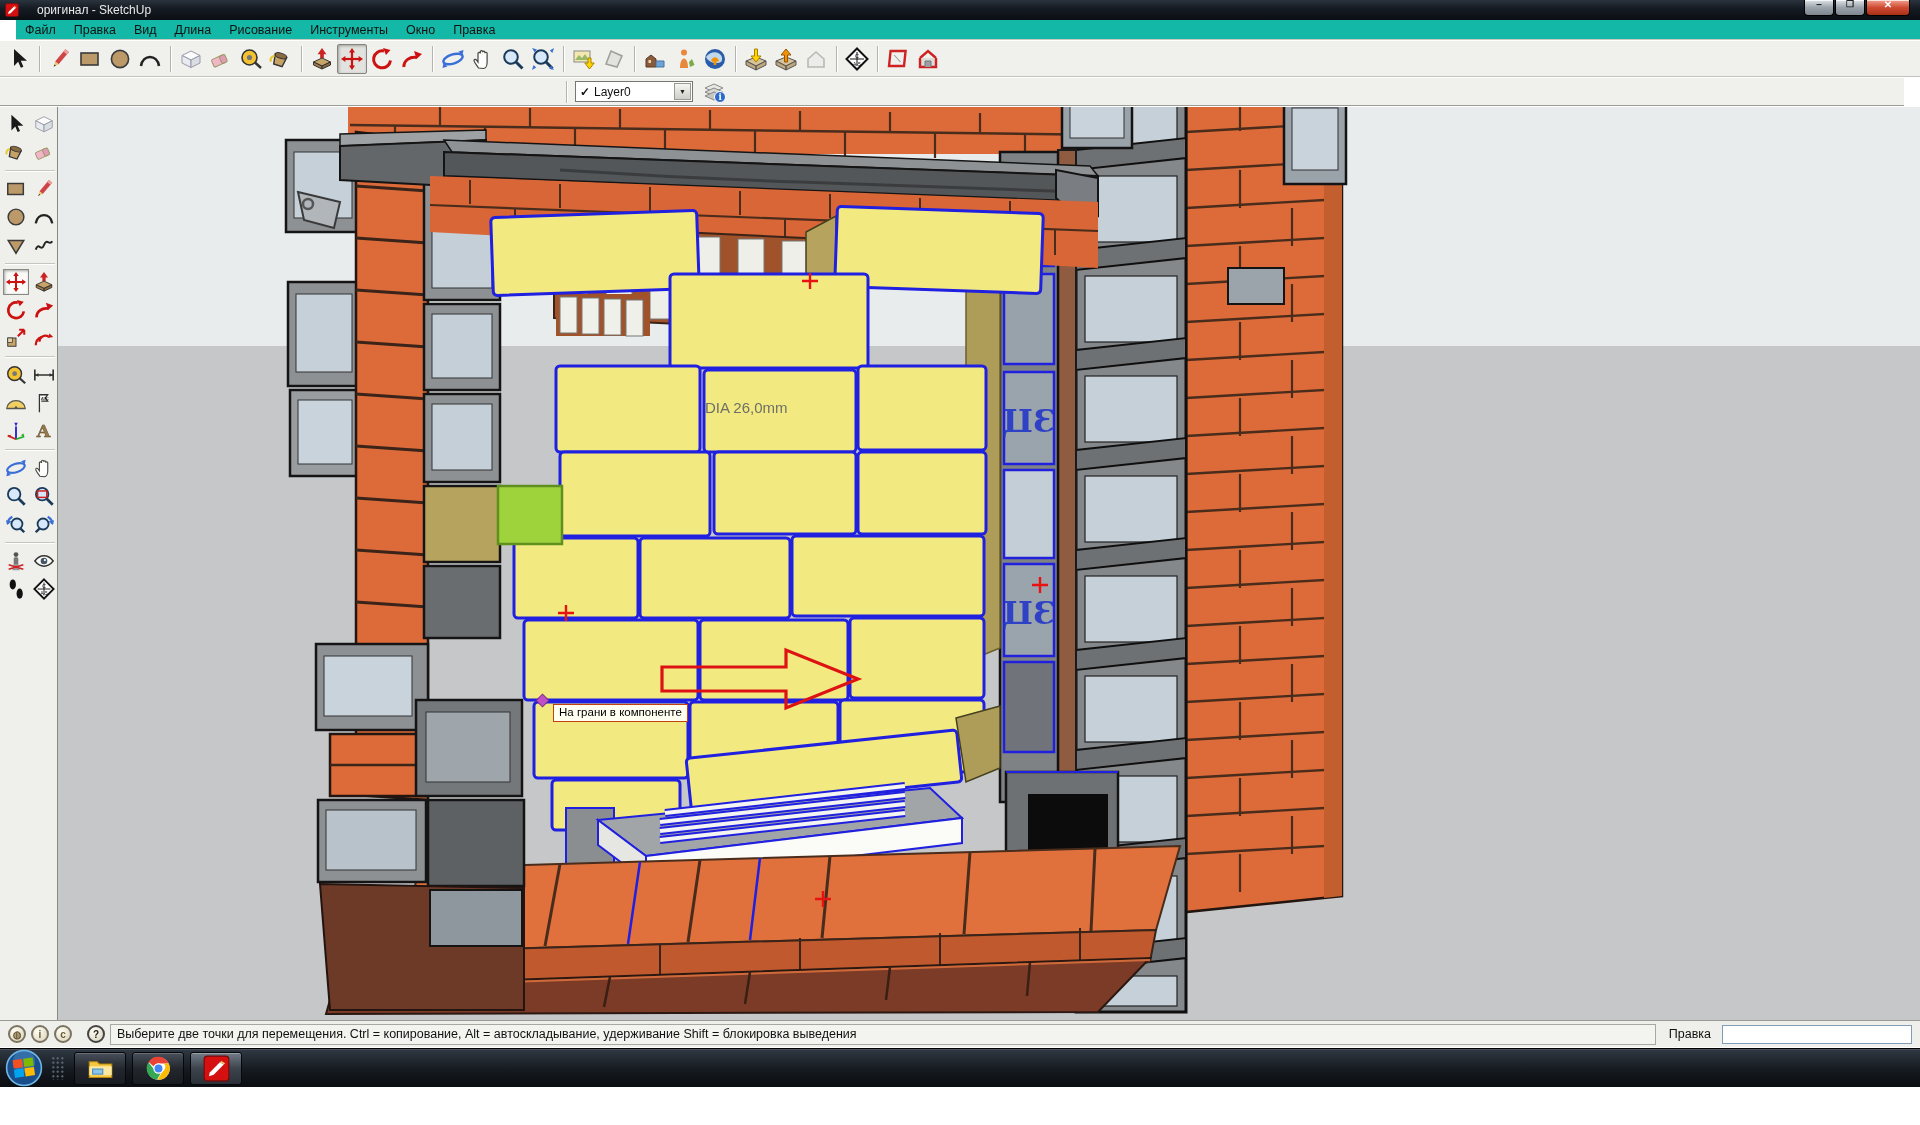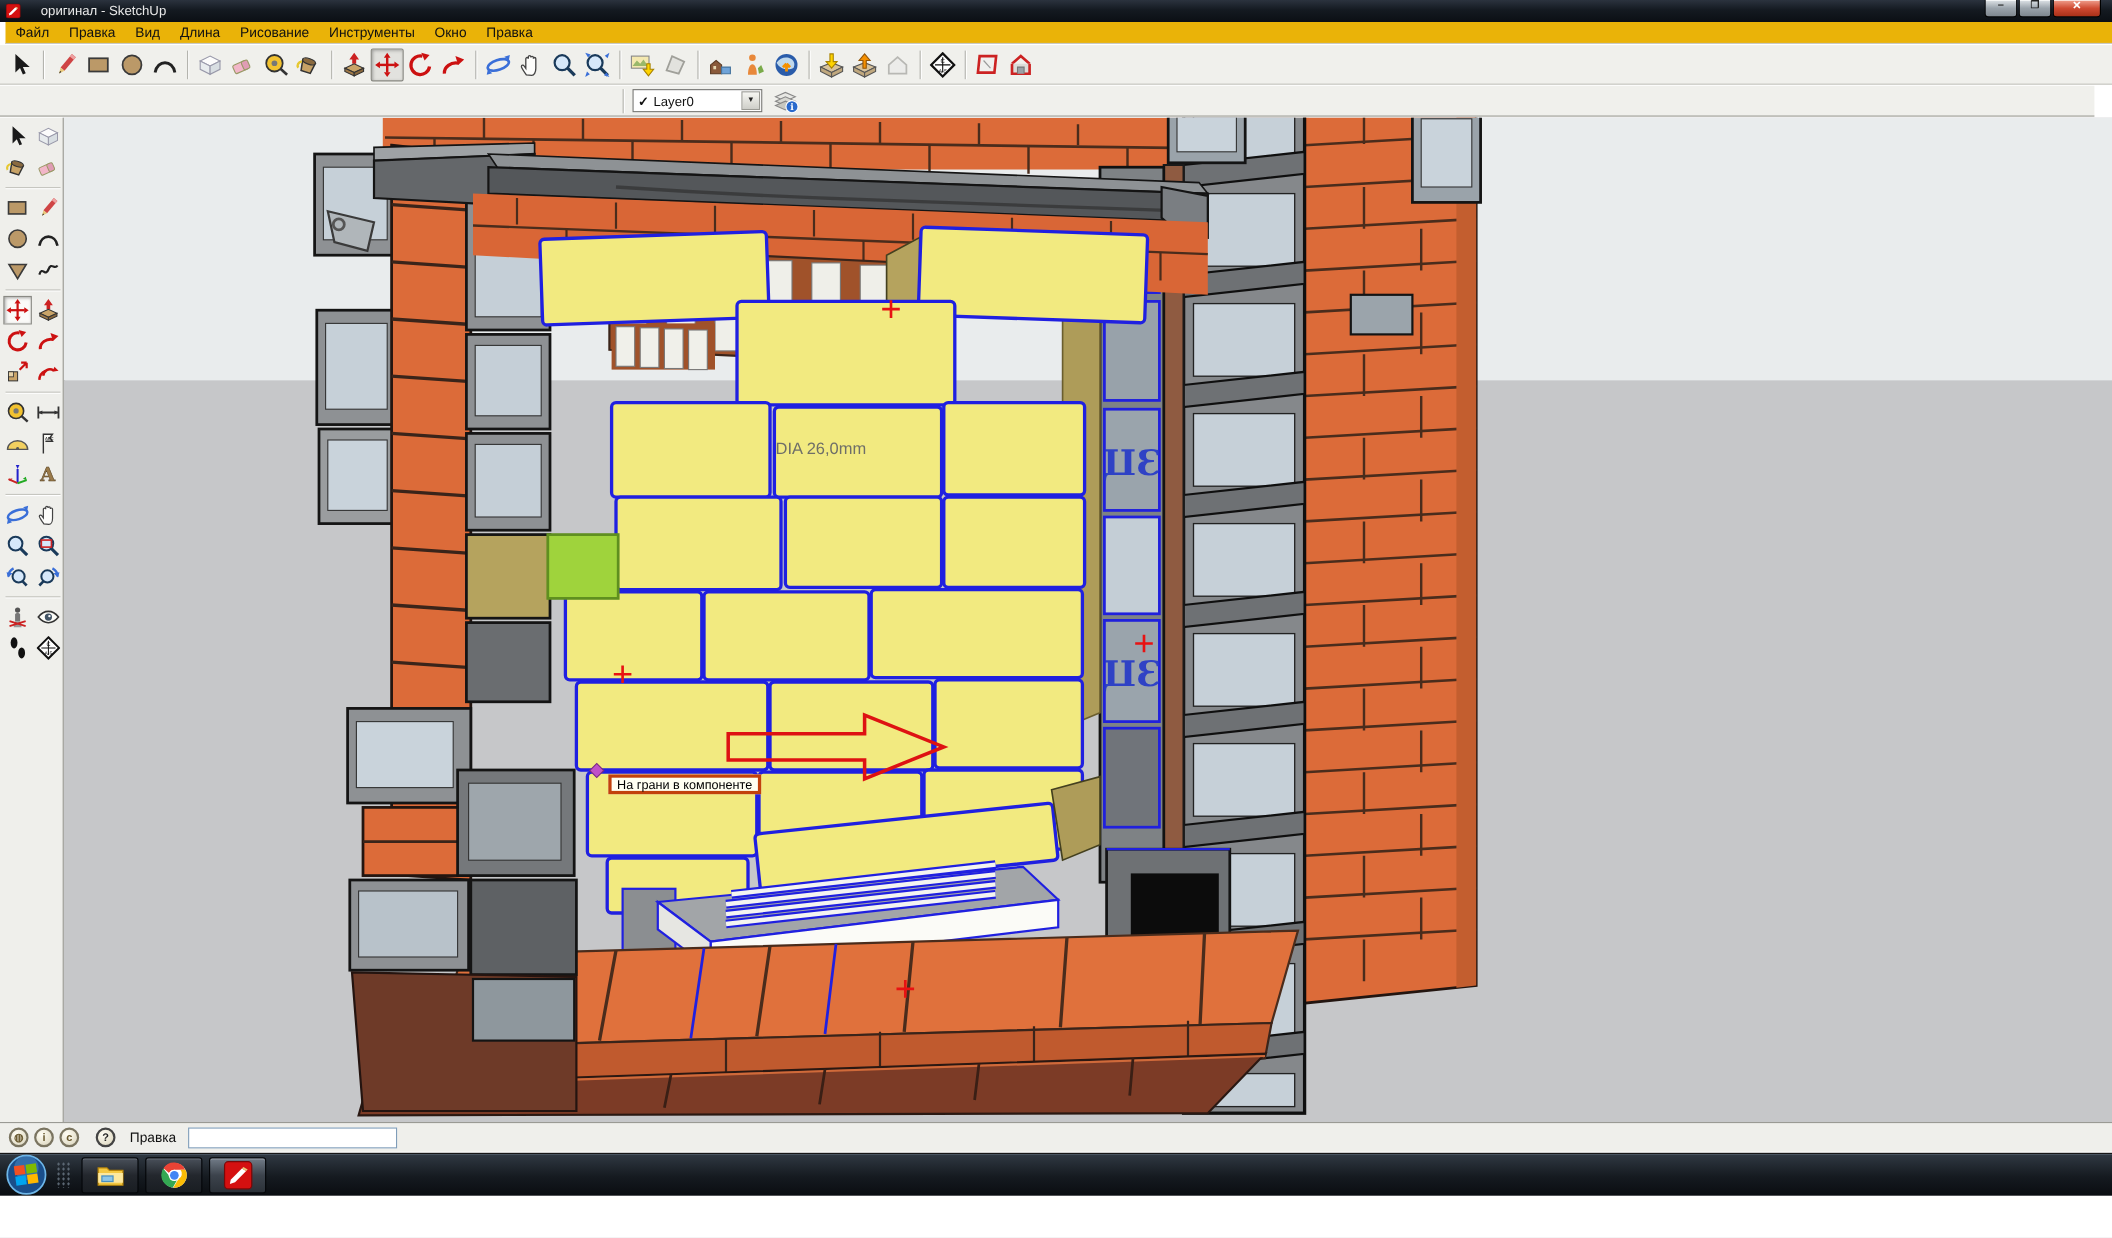--- a/index.html
+++ b/index.html
@@ -14,21 +14,21 @@
 .winbtns{position:absolute;top:0;right:10px;display:flex}
 .winbtn{width:30px;height:16px;margin-left:1px;border:1px solid #000;border-top:none;
   border-radius:0 0 4px 4px;background:linear-gradient(#dfe4e8,#9aa3ab 50%,#7e878f);
   box-shadow:inset 0 1px 0 rgba(255,255,255,.7);position:relative}
 .winbtn::after{position:absolute;left:0;right:0;top:-1px;text-align:center;font-size:10px;color:#222;font-weight:bold}
 .winbtn.min::after{content:"–"}
 .winbtn.rest::after{content:"❐";font-size:9px}
 .winbtn.close{width:44px;background:linear-gradient(#f0a08e,#cf4a32 50%,#a83018)}
 .winbtn.close::after{content:"✕";color:#fff}
 
-.menubar{position:absolute;top:20px;left:5px;right:0;height:20px;background:#eab308;
+.menubar{position:absolute;top:20px;left:16px;right:0;height:20px;background:#14b8a6;
   border-bottom:1px solid #c9c9c3;display:flex;align-items:center;font-size:12.5px}
 .menu-item{padding:2px 9px;cursor:default}
 
 .toolbar{position:absolute;top:41px;left:0;right:0;height:36px;background:#f0f0ec;
   border-bottom:1px solid #c4c4be;display:flex;align-items:center;padding-left:4px}
 .tbtn{width:30px;height:30px;display:flex;align-items:center;justify-content:center;border:1px solid transparent;border-radius:2px}
 .tbtn svg{width:24px;height:24px}
 .tbtn.active{border:1px solid #85857f;background:#e2e2de;box-shadow:inset 1px 1px 3px rgba(0,0,0,.3)}
 .tsep{width:1px;height:26px;background:#b4b4ae;box-shadow:1px 0 0 #fff;margin:0 5px}
 .toolbar2{position:absolute;top:78px;left:0;right:16px;height:28px;background:#f0f0ec;
@@ -48,21 +48,21 @@
   border-right:1px solid #8a8a84;padding:4px 0 0 2px;display:grid;grid-template-columns:26px 26px;
   gap:2px;align-content:start;justify-content:center}
 .pbtn{width:26px;height:26px;display:flex;align-items:center;justify-content:center;border:1px solid transparent}
 .pbtn svg{width:22px;height:22px}
 .pbtn.active{border-color:#8a8a84;background:#fbfbf9;box-shadow:inset 1px 1px 3px rgba(0,0,0,.35)}
 .psep{grid-column:1/3;height:1px;background:#c6c6c0;box-shadow:0 1px 0 #fff;margin:3px 2px}
 
 .viewport{position:absolute;top:107px;left:58px;width:1862px;height:913px;background:#c6c7c9;box-shadow:inset 1px 1px 0 #8a8a84}
 .viewport svg.scene{position:absolute;left:0;top:0}
 .vtooltip{position:absolute;left:553px;top:704px;height:18px;padding:1px 5px 0 5px;background:#fffff2;
-  border:3px solid #c2410c;font-size:11.5px;white-space:nowrap;color:#000}
+  border:1px solid #c2410c;font-size:11.5px;white-space:nowrap;color:#000}
 
 .statusbar{position:absolute;top:1020px;left:0;right:0;height:27px;background:#efefeb;border-top:1px solid #9a9a94;
   display:flex;align-items:center;padding:0 8px;font-size:12.5px;gap:5px}
 .sicon{width:18px;height:18px;border-radius:50%;border:2px solid #7a7460;
   background:radial-gradient(circle at 35% 30%,#fffdf4,#d9d3ba);display:flex;align-items:center;justify-content:center;
   font-size:10px;color:#6a5a30;font-weight:bold}
 .sicon.q{margin-left:10px;border-color:#444;color:#222}
 .sicon.q::before{content:"?"}
 .sicon.geo::before{content:"◍"}
 .sicon.attr::before{content:"i"}
@@ -939,20 +939,21 @@
     </svg>
 
     <div class="vtooltip" style="left:495px;top:597px">На грани в компоненте</div>
   </div>
 
   <div class="statusbar">
     <span class="sicon geo"></span>
     <span class="sicon attr"></span>
     <span class="sicon cred"></span>
     <span class="sicon q"></span>
+    <div class="smsg">Выберите две точки для перемещения.  Ctrl = копирование, Alt = автоскладывание, удерживание Shift = блокировка выведения</div>
     <span class="mlabel">Правка</span>
     <input class="measure" value="" style="">
   </div>
 
   <div class="taskbar">
     <svg class="orb">
         <use href="#i-start"></use>
       </svg>
     <div class="grip"></div>
     <div id="task-apps" style="display:flex">

